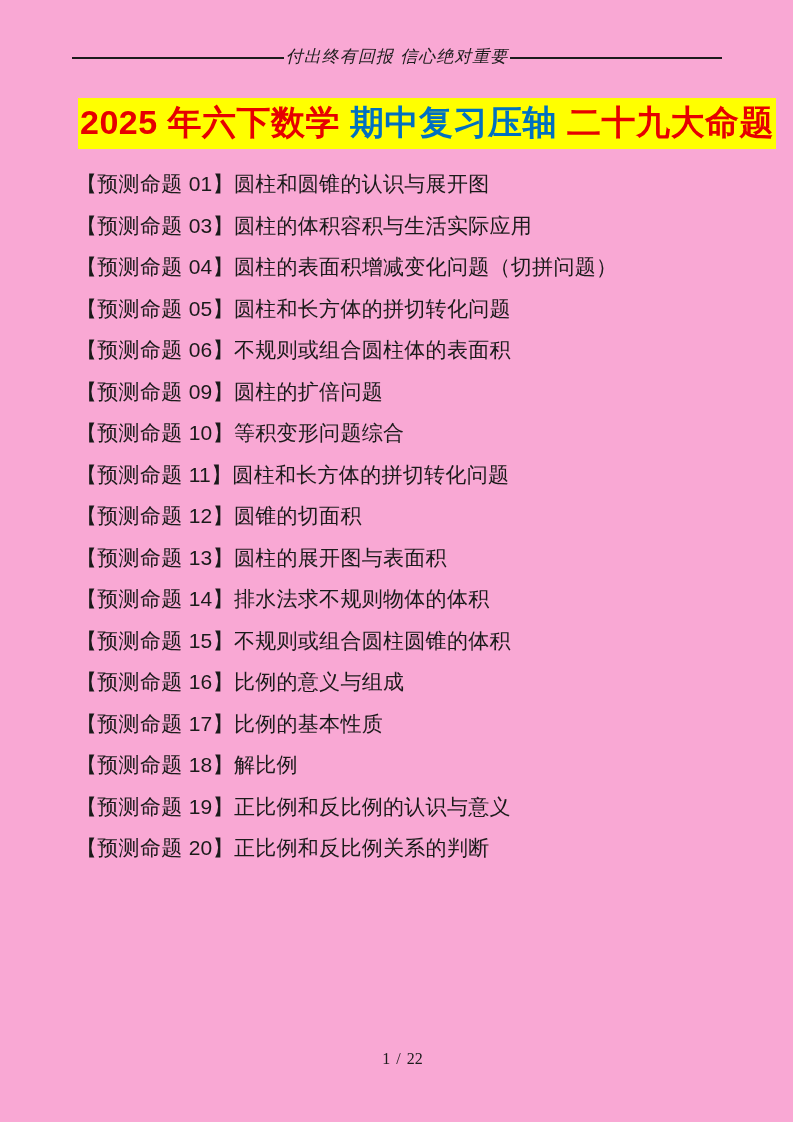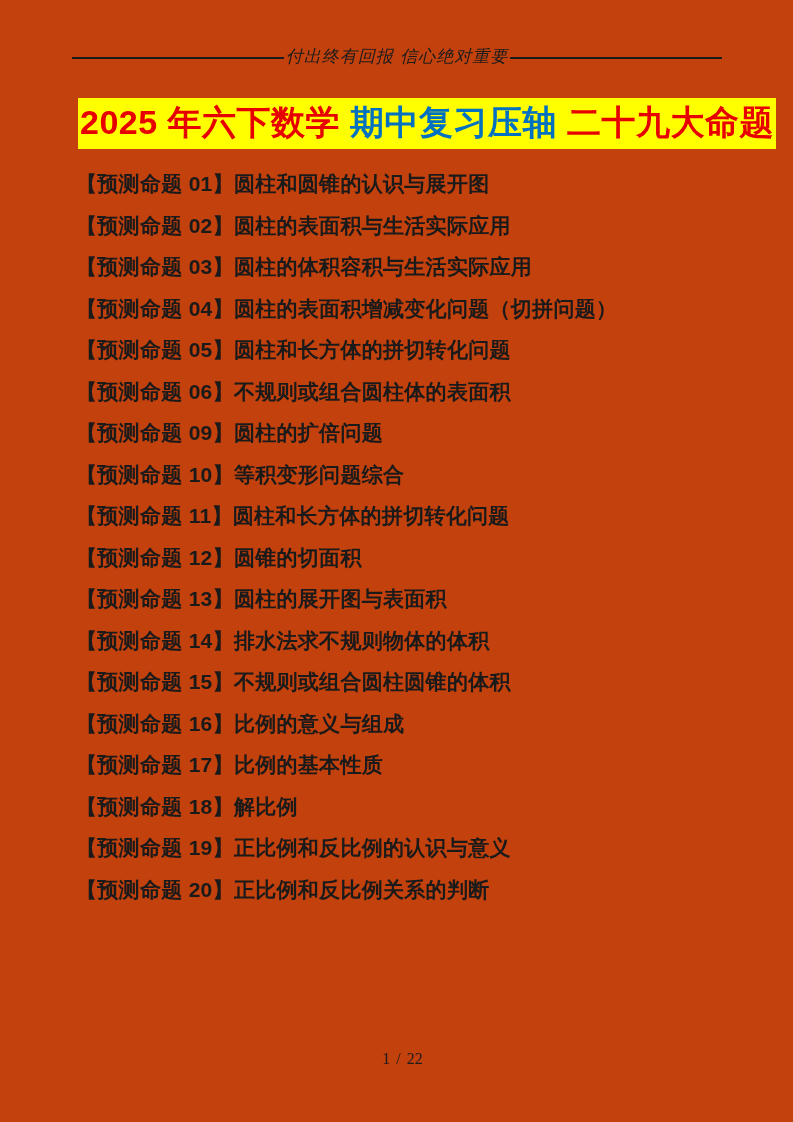--- a/index.html
+++ b/index.html
@@ -7,21 +7,21 @@
   body {
     width: 793px;
     height: 1122px;
     position: relative;
     font-family: "Liberation Sans", sans-serif;
     overflow: hidden;
   }
   .page {
     position: absolute;
     inset: 0;
-    background: #c2410c;
+    background: #f9a8d4;
     padding-left: 44px;
   }
   
   .doc-header {
     position: absolute;
     top: 46px;
     left: 72px;
     right: 71px;
     display: flex;
     align-items: center;
@@ -62,21 +62,21 @@
   .doc-title .seg { display: inline; }
   
   .topic-list {
     position: absolute;
     top: 170px;
     left: 76px;
     right: 68px;
   }
   .list-item {
     font-size: 21px;
-    font-weight: bold;
+    font-weight: normal;
     color: #1a1a1a;
     line-height: 28px;
     margin-bottom: 13.5px;
     white-space: nowrap;
   }
   .list-item .item-label { letter-spacing: 0.3px; }
   .list-item .item-title { letter-spacing: 0.3px; }
   
   .doc-footer {
     position: absolute;
@@ -113,23 +113,20 @@
         <span class="seg" style="color: rgb(230, 0, 0);">二十九大命题</span>
       </h1>
   </div>
 
   <div class="topic-list">
 
       <div class="list-item">
         <span class="item-label">【预测命题 01】</span><span class="item-title">圆柱和圆锥的认识与展开图</span>
       </div>
 
-      <div class="list-item">
-        <span class="item-label">【预测命题 02】</span><span class="item-title">圆柱的表面积与生活实际应用</span>
-      </div>
 
       <div class="list-item">
         <span class="item-label">【预测命题 03】</span><span class="item-title">圆柱的体积容积与生活实际应用</span>
       </div>
 
       <div class="list-item">
         <span class="item-label">【预测命题 04】</span><span class="item-title">圆柱的表面积增减变化问题（切拼问题）</span>
       </div>
 
       <div class="list-item">

